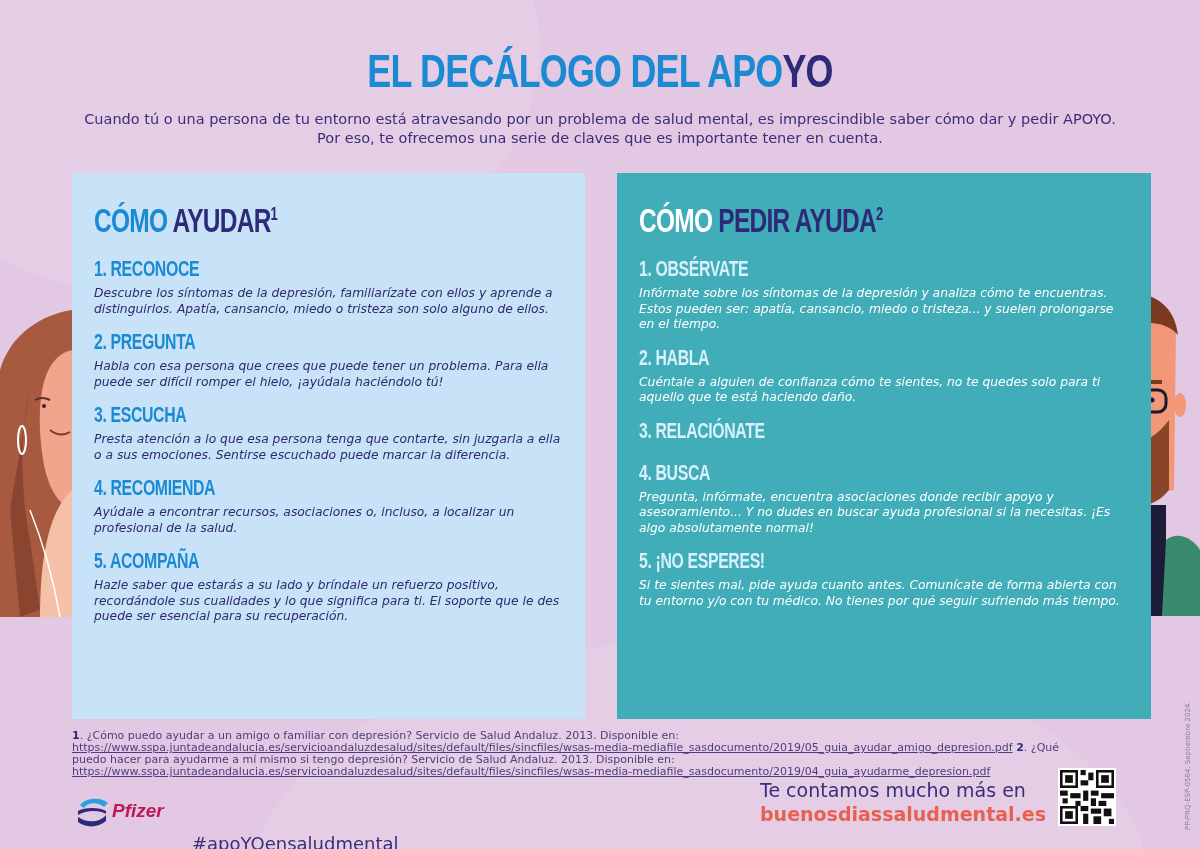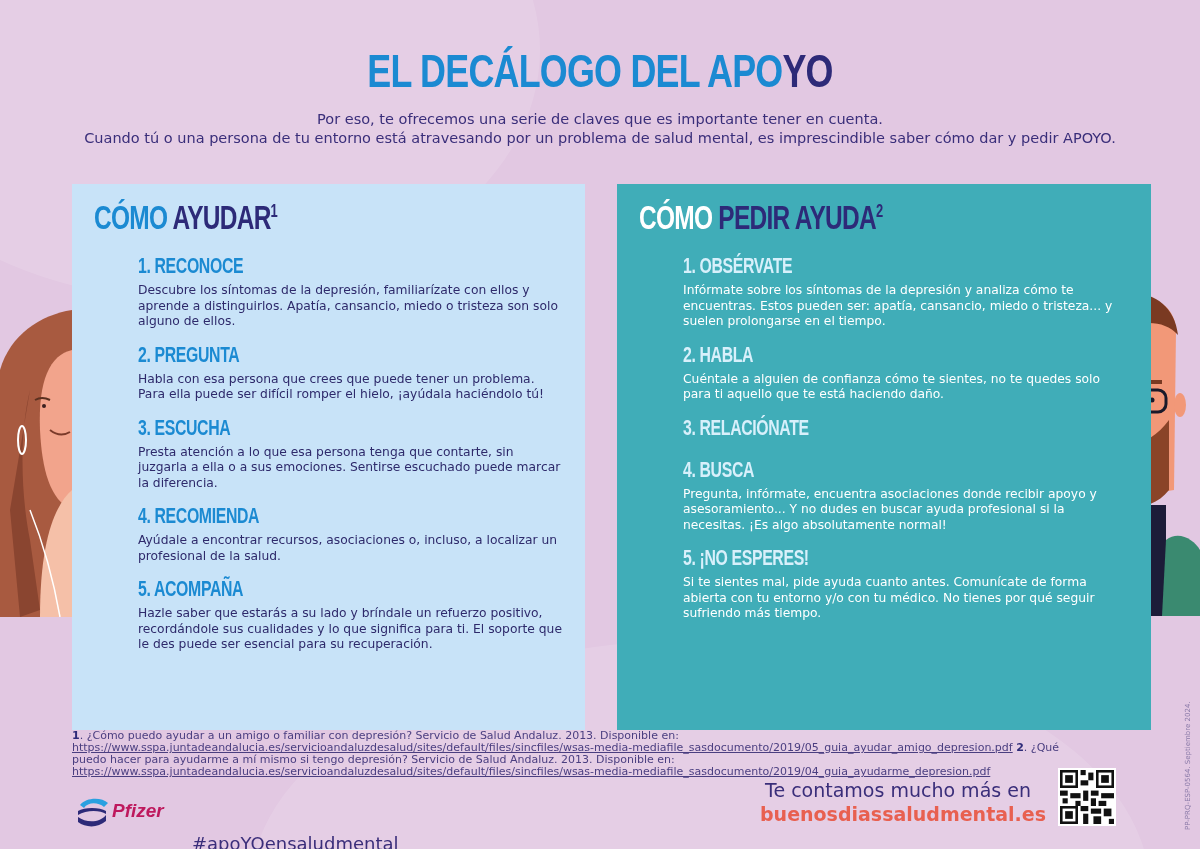--- a/index.html
+++ b/index.html
@@ -20,47 +20,47 @@
     font-size: 46px; letter-spacing: -1px; color: #1b8ad2;
     transform: scaleX(0.78); transform-origin: center;
   }
   .title .dark { color: #2d2a78; }
   .subtitle {
     position: absolute; top: 110px; left: 0; width: 1200px; text-align: center;
     font-size: 14.5px; line-height: 19px; color: #3a2e7a;
     font-family: "DejaVu Sans", sans-serif;
   }
   .panel {
-    position: absolute; top: 184px; height: 546px;
-    padding: 14px 22px 0 22px;
+    position: absolute; top: 173px; height: 546px;
+    padding: 28px 22px 0 22px;
   }
   .panel.left { left: 72px; width: 513px; background: #c8e3f8; }
   .panel.right { left: 617px; width: 534px; background: #40adb8; }
   .panel-heading {
     font-family: "Liberation Sans", sans-serif; font-weight: bold;
     font-size: 34px; letter-spacing: -1px; white-space: nowrap;
     transform: scaleX(0.72); transform-origin: left; display: inline-block;
     margin-bottom: 16px;
   }
   .panel.left .h-a { color: #1b8ad2; }
   .panel.left .h-b { color: #2d2a78; }
   .panel.right .h-a { color: #ffffff; }
   .panel.right .h-b { color: #2d2a78; }
   .panel-heading sup { font-size: 18px; }
-  .item { margin-bottom: 12px; margin-left: 44px; }
+  .item { margin-bottom: 12px; }
   .item-title {
     font-family: "Liberation Sans", sans-serif; font-weight: bold;
     font-size: 22px; letter-spacing: -0.5px; white-space: nowrap;
     display: inline-block; transform: scaleX(0.72); transform-origin: left;
     margin-bottom: 4px;
   }
   .panel.left .item-title { color: #1b8ad2; }
   .panel.right .item-title { color: #d8f0fb; }
   .item-text {
-    font-size: 12.3px; line-height: 15.5px;
+    font-size: 12.3px; line-height: 15.5px; font-style: italic;
   }
   .panel.left .item-text { color: #2e2a6b; }
   .panel.right .item-text { color: #ffffff; }
   .woman { position: absolute; left: 0; top: 310px; width: 72px; height: 307px; overflow: hidden; }
   .man { position: absolute; left: 1114px; top: 290px; width: 86px; height: 326px; overflow: hidden; }
   .footnotes {
     position: absolute; top: 730px; left: 72px; width: 1000px;
     font-size: 11px; line-height: 12px; color: #4a3e80;
   }
   .footnotes a { color: #4a3e80; text-decoration: underline; }
@@ -68,42 +68,42 @@
   .pfizer { position: absolute; top: 795px; left: 76px; display: flex; align-items: center; }
   .pfizer-word {
     font-family: "Liberation Sans", sans-serif; font-weight: bold; font-style: italic;
     font-size: 19px; color: #be185d; margin-left: 2px;
   }
   .hashtag {
     position: absolute; top: 833px; left: 192px;
     font-size: 18px; color: #3a2e7a;
   }
   .more {
-    position: absolute; top: 778px; left: 760px; width: 276px; text-align: center;
+    position: absolute; top: 778px; left: 760px; width: 276px; text-align: left;
   }
   .more-line1 { font-size: 19px; color: #3a2e7a; line-height: 24px; }
   .more-line2 { font-size: 19px; font-weight: bold; color: #e86050; line-height: 24px; }
   .qr { position: absolute; top: 768px; left: 1058px; width: 58px; height: 58px; background: #fff; padding: 2px; }
   .code {
     position: absolute; left: 1184px; top: 830px;
     transform: rotate(-90deg); transform-origin: left top;
     font-size: 7px; color: #8a7aa8; white-space: nowrap;
   }
 </style>
 </head>
 <body>
 
 <div class="bg-shape" style="left:-160px; top:-200px; width:700px; height:500px;"></div>
 <div class="bg-shape" style="left:250px; top:640px; width:900px; height:500px;"></div>
 
 <h1 class="title"><span>EL DECÁLOGO DEL APO</span><span class="dark">YO</span></h1>
 
 <div class="subtitle">
+  <div>Cuando tú o una persona de tu entorno está atravesando por un problema de salud mental, es imprescindible saber cómo dar y pedir APOYO.</div>
   <div>Por eso, te ofrecemos una serie de claves que es importante tener en cuenta.</div>
-  <div>Cuando tú o una persona de tu entorno está atravesando por un problema de salud mental, es imprescindible saber cómo dar y pedir APOYO.</div>
 </div>
 
 <div class="woman">
   <svg width="72" height="307" viewBox="0 0 72 307">
     <path d="M72 0 C40 5 10 25 0 60 L0 307 L72 307 Z" fill="#a85a40"></path>
     <path d="M72 40 C50 45 38 70 40 120 C42 160 50 190 72 200 Z" fill="#f2a48c"></path>
     <path d="M72 180 C55 195 40 230 40 307 L72 307 Z" fill="#f5c0a8"></path>
     <path d="M30 80 C20 120 20 180 30 230 L40 300 L20 307 L10 200 Z" fill="#8a4530"></path>
     <path d="M35 90 Q42 86 50 90" stroke="#5a3020" stroke-width="2" fill="none"></path>
     <circle cx="44" cy="96" r="2" fill="#3a2020"></circle>

